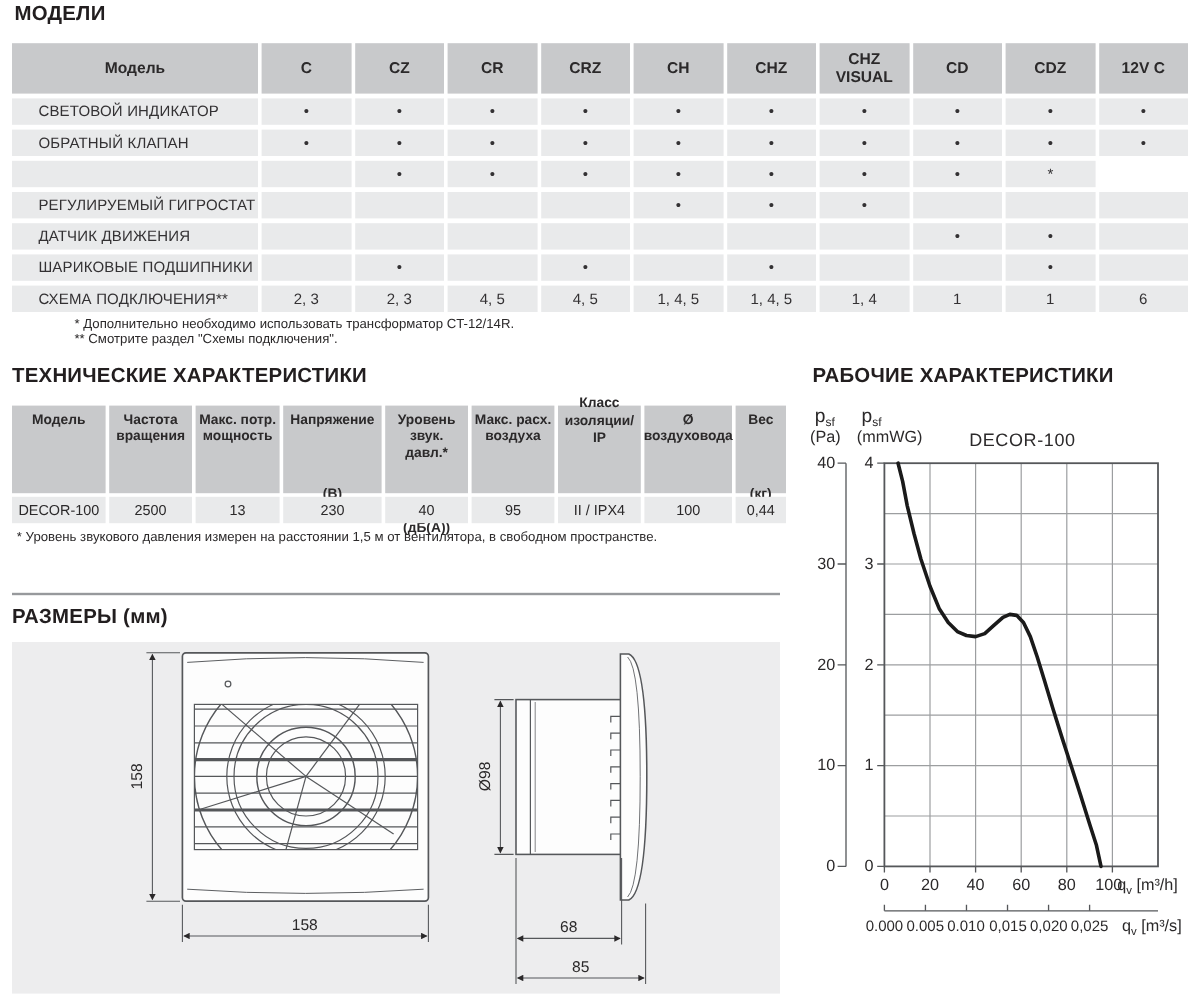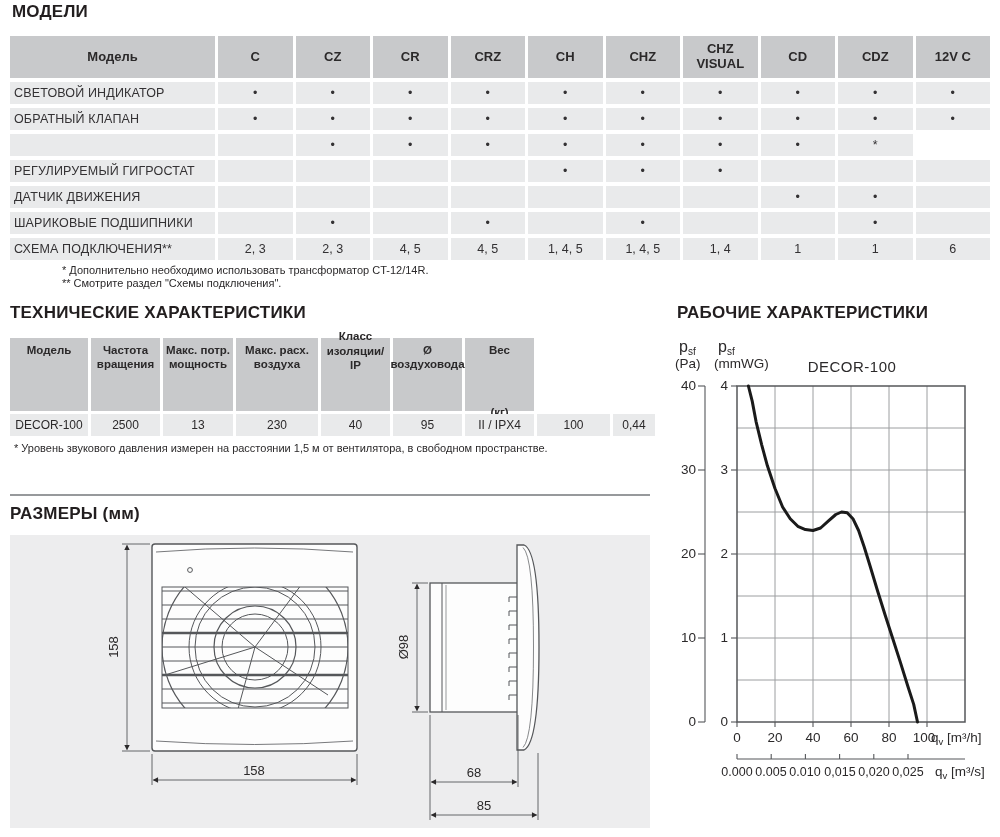--- a/index.html
+++ b/index.html
@@ -8,21 +8,21 @@
   .heading { position:absolute; font-size:17px; font-weight:700; color:#221e1f; letter-spacing:.2px; }
 
   
   .m-table { position:absolute; left:10px; top:36px; width:980px; }
   .m-grid { display:grid; grid-template-columns:205px repeat(10,1fr); column-gap:3px; }
   .m-head .cell { height:42px; background:#c8c9cb; font-weight:700; font-size:13px;
                   display:flex; align-items:center; justify-content:center; text-align:center; line-height:1.12; padding:0 4px; }
   .m-row { margin-top:4px; }
   .m-row .cell { height:22px; background:#e9eaeb; display:flex; align-items:center; justify-content:center;
                  font-size:12.5px; color:#333133; }
-  .m-row .lab { justify-content:flex-start; padding-left:4px; letter-spacing:.15px; }
+  .m-row .lab { justify-content:flex-start; padding-left:22px; letter-spacing:.15px; }
 
   .fnotes { position:absolute; left:14px; top:264px; font-size:11px; line-height:13px; color:#2b292a;margin-left:48px; }
 
   
   .t-table { position:absolute; left:10px; top:338px; width:645px; }
   .t-grid { display:grid; grid-template-columns:78px 69px 70px 82px 69px 69px 69px 73px 1fr; column-gap:3px; }
   .t-head .th { height:73px; background:#c8c9cb; font-weight:700; font-size:11.5px; text-align:center;
                 display:flex; flex-direction:column; justify-content:space-between; align-items:center;
                 padding:5px 2px; line-height:1.22;gap:48px; }
   .t-head .th:has(.unit:empty){ justify-content:center; }
@@ -177,21 +177,29 @@
   <div class="th">
     <span class="main">Частота вращения</span>
     <span class="unit">(об/мин)</span>
   </div>
 
   <div class="th">
     <span class="main">Макс. потр. мощность</span>
     <span class="unit">(Вт)</span>
   </div>
 
-
+  <div class="th">
+    <span class="main">Напряжение</span>
+    <span class="unit">(В)</span>
+  </div>
+
+  <div class="th">
+    <span class="main">Уровень звук. давл.*</span>
+    <span class="unit">(дБ(А))</span>
+  </div>
 
   <div class="th">
     <span class="main">Макс. расх. воздуха</span>
     <span class="unit">(м³/ч)</span>
   </div>
 
   <div class="th">
     <span class="main">Класс изоляции/ IP</span>
     <span class="unit"></span>
   </div>

